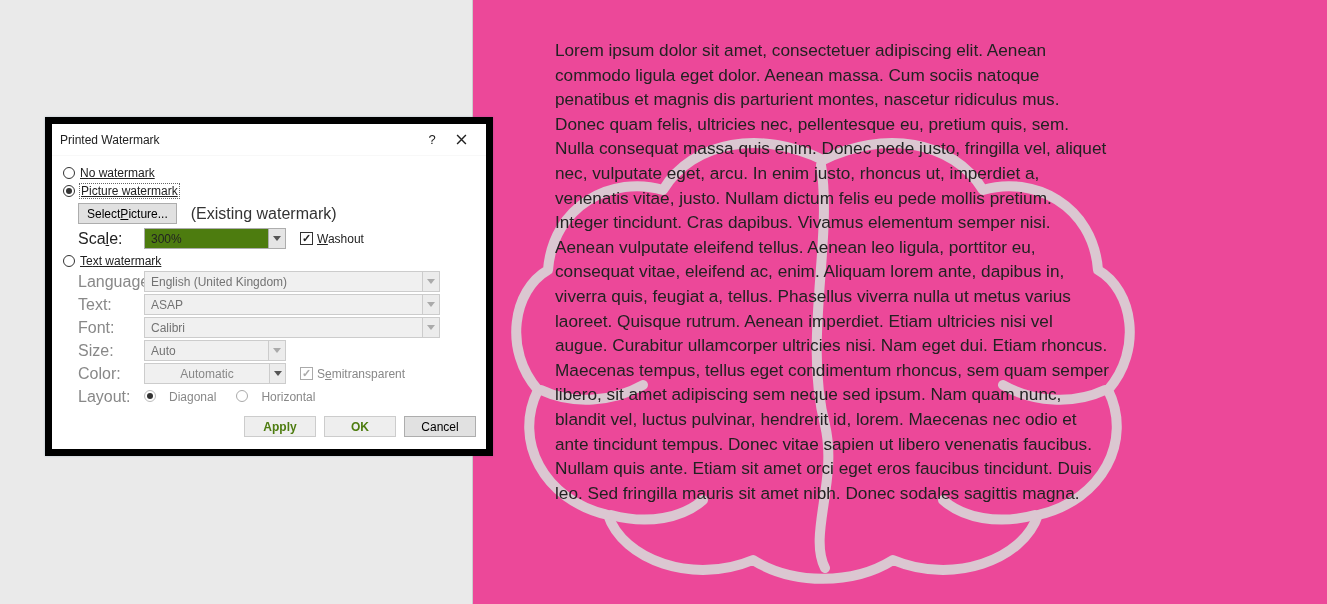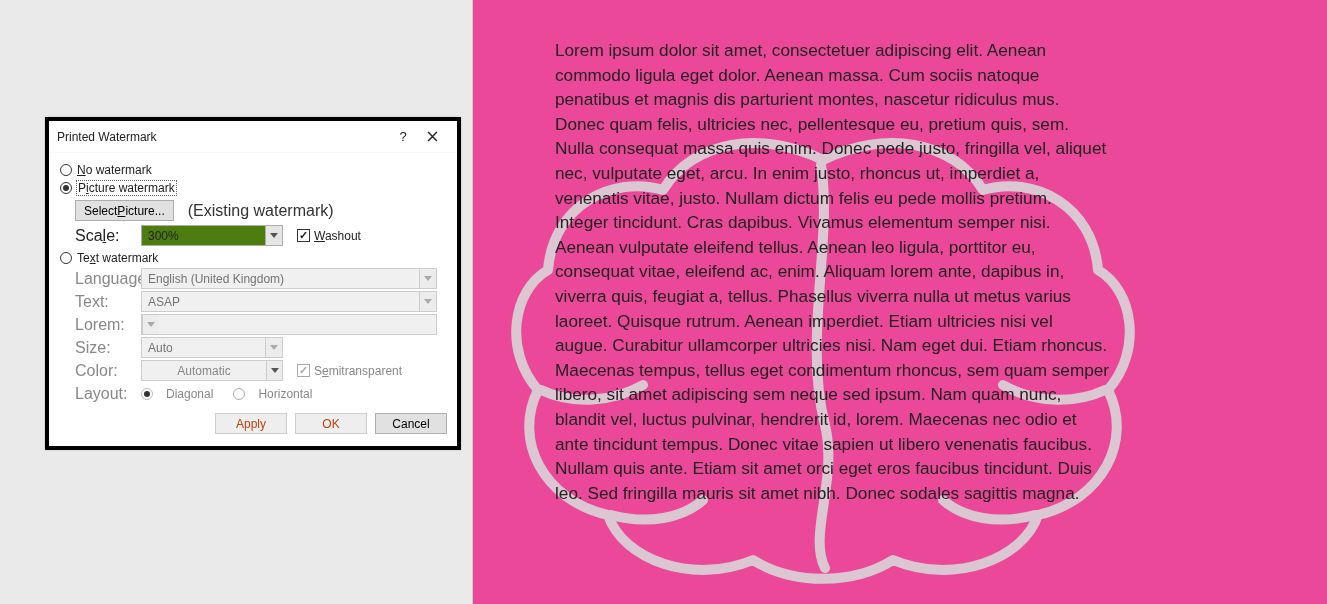--- a/index.html
+++ b/index.html
@@ -42,23 +42,23 @@
       z-index: 1;
       opacity: 0.88;
       pointer-events: none;
     }
 
     
     .dialog {
       position: absolute;
       left: 45px;
       top: 117px;
-      width: 416px;
+      width: 448px;
       background: #fff;
-      border: 4px solid #000000;
+      border: 7px solid #000000;
       box-shadow: 0 0 2px rgba(20,80,130,0.25);
       font-size: 12px;
       color: #222;
     }
     .titlebar {
       display: flex;
       align-items: center;
       height: 32px;
       padding: 0 8px;
       border-bottom: 1px solid #f8f8f8;
@@ -83,20 +83,21 @@
     .body {
       padding: 8px 10px 12px 10px;
     }
 
     .radio-row {
       display: flex;
       align-items: center;
       height: 18px;
       margin-left: 1px;
       margin-bottom: 0px;
+      text-decoration: underline;
     }
     .sub-indent { margin-left: 16px; }
 
     .radio {
       width: 12px;
       height: 12px;
       border: 1px solid #333;
       border-radius: 50%;
       margin-right: 5px;
       display: inline-flex;
@@ -130,24 +131,25 @@
       height: 21px;
       padding: 0 8px;
       background: #e1e1e1;
       border: 1px solid #adadad;
       font-size: 12px;
       cursor: pointer;
       display: inline-flex;
       align-items: center;
     }
     .btn.disabled {
-      color: #c2410c;
+      color: #4d7c0f;
       border-color: #ccc;
       background: #eee;
       cursor: default;
+      font-weight: bold;
     }
 
     .info-text {
       font-size: 16px;
       margin-left: 14px;
       color: #333;
     }
 
     .combo {
       position: relative;
@@ -225,21 +227,20 @@
     .color-dd {
       width: 16px;
       border-left:1px solid #ccc;
       background:#ececec;
       height:100%;
       display:flex;align-items:center;justify-content:center;
     }
 
     .layout-opts {
       display:inline-flex;
-      align-items:center;
       gap:8px;
     }
 
     .dialog-actions {
       display: flex;
       justify-content: flex-end;
       gap: 8px;
       margin-top: 8px;
       padding-right: 0px;
     }
@@ -350,22 +351,23 @@
       <span class="row-label disabled">Text:</span>
       <div class="combo disabled" style="width:296px">
         <span class="combo-text">ASAP</span>
         <span class="combo-btn">
             <span class="chev"></span>
           </span>
       </div>
     </div>
 
     <div class="row sub-indent">
-      <span class="row-label disabled">Lorem:</span>
+      <span class="row-label disabled">Font:</span>
       <div class="combo disabled" style="width:296px">
+        <span class="combo-text">Calibri</span>
         <span class="combo-btn">
             <span class="chev"></span>
           </span>
       </div>
     </div>
 
     <div class="row sub-indent">
       <span class="row-label disabled">Size:</span>
       <div class="combo disabled" style="width:142px">
         <span class="combo-text">Auto</span>

